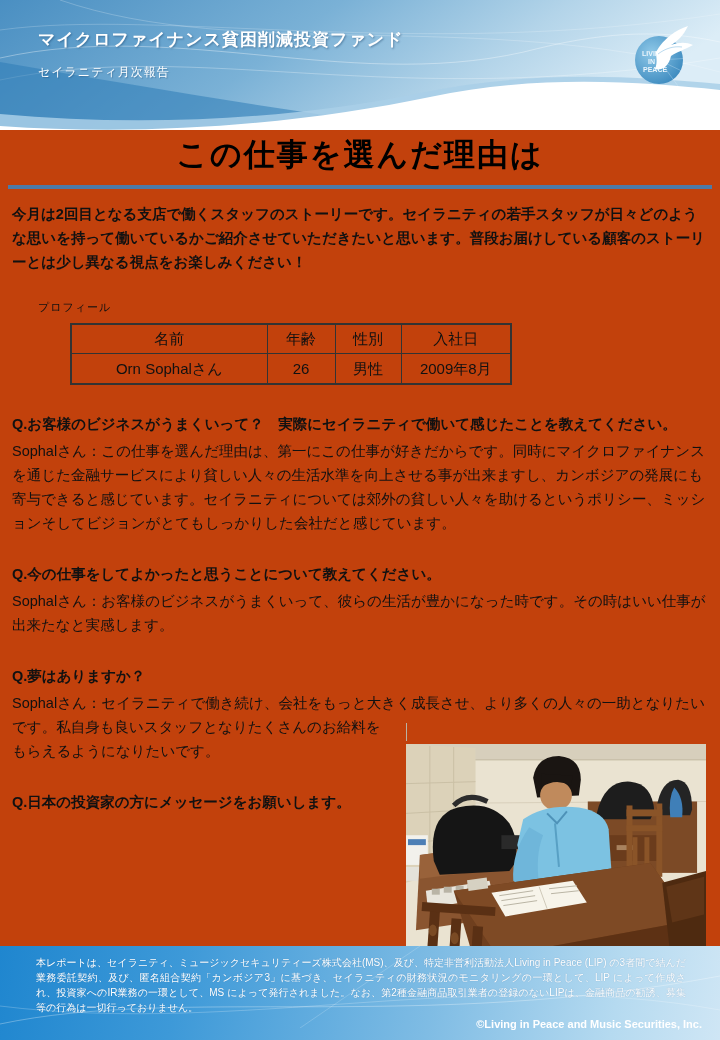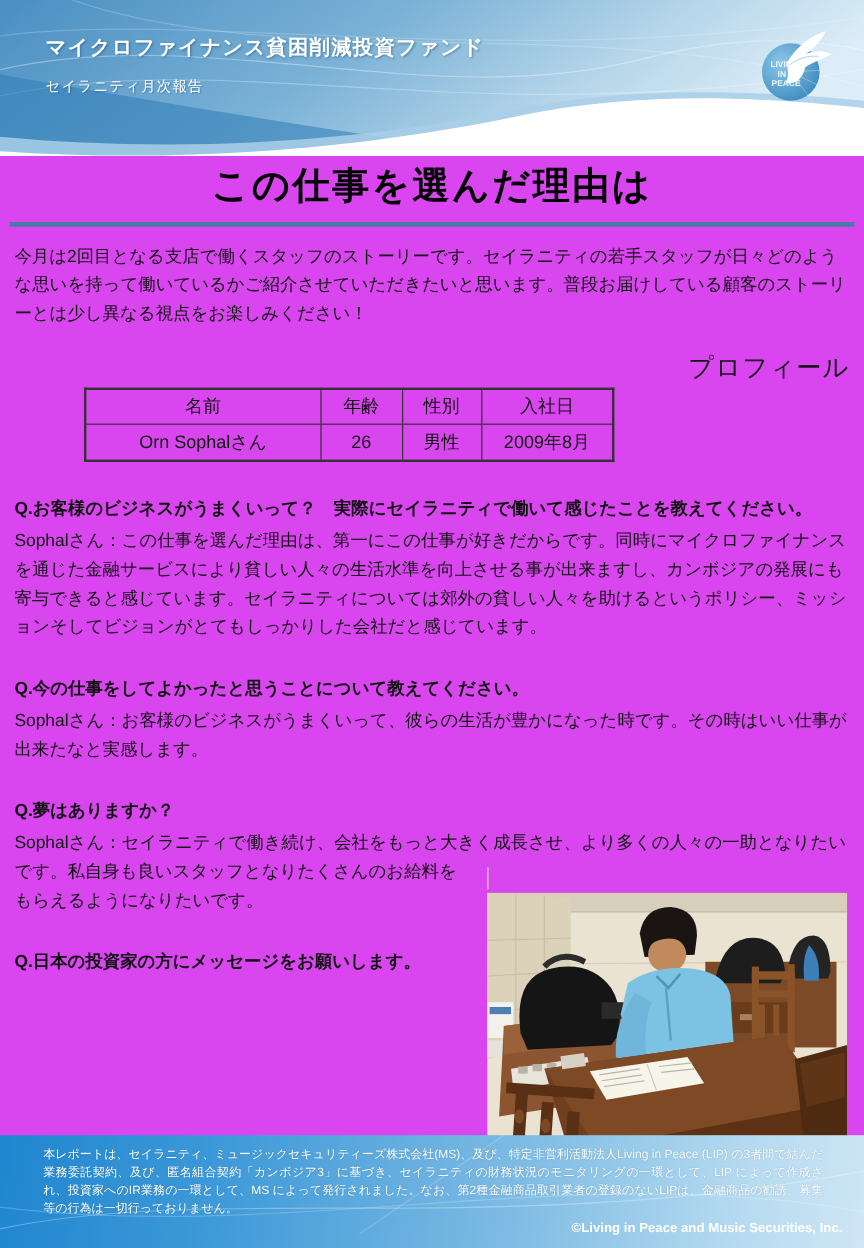--- a/index.html
+++ b/index.html
@@ -1,33 +1,33 @@
 <!DOCTYPE html>
 <html><head>
 <meta charset="utf-8">
 <style>
   html,body{margin:0;padding:0;background:#fff;}
   .page{
-    position:relative;width:720px;height:1040px;overflow:hidden;background:#d946ef;
+    position:relative;width:720px;height:1040px;overflow:hidden;background:#c2410c;
     color:#111;font-family:"Liberation Sans","DejaVu Sans",sans-serif;
   }
   
   .header{position:relative;height:130px;}
   .header svg.header-bg{display:block;width:720px;height:130px;}
   .header-text{position:absolute;top:28px;left:38px;color:#fff;}
   .header-title{font-size:17px;font-weight:bold;letter-spacing:1px;text-shadow:1px 1px 2px rgba(20,60,100,.45);}
   .header-sub{font-size:12px;margin-top:13px;letter-spacing:1px;text-shadow:1px 1px 1px rgba(20,60,100,.35);}
   .logo{position:absolute;top:24px;right:26px;width:66px;height:66px;}
   
   .page-title{text-align:center;font-size:31px;font-weight:bold;letter-spacing:2px;margin:4px 0 9px;color:#000;}
   .rule{height:4px;background:#4c7aa8;margin:0 8px;}
   
   .content{padding:13px 12px 0;font-size:14.5px;line-height:24px;}
-  .intro{margin:0;}
-  .profile-heading{margin:21px 0 4px 26px;font-size:21px;letter-spacing:1px;text-align:right;}
+  .intro{margin:0;font-weight:bold;}
+  .profile-heading{margin:21px 0 4px 26px;font-size:11px;letter-spacing:1px;}
   table.profile{border-collapse:collapse;margin-left:58px;border:2px solid #333;font-size:15px;}
   table.profile th,table.profile td{border:1px solid #333;text-align:center;padding:2px 6px;font-weight:normal;}
   table.profile th{height:23px;}
   table.profile td{height:25px;}
   col.c-name{width:196px}col.c-age{width:68px}col.c-gender{width:66px}col.c-join{width:110px}
   .q{font-weight:bold;margin:27px 0 3px;}
   .a{margin:0;}
   .prefix{font-weight:normal;}
   
   .photo-block{float:right;width:302px;margin:5px 0 0 16px;display:block;}

